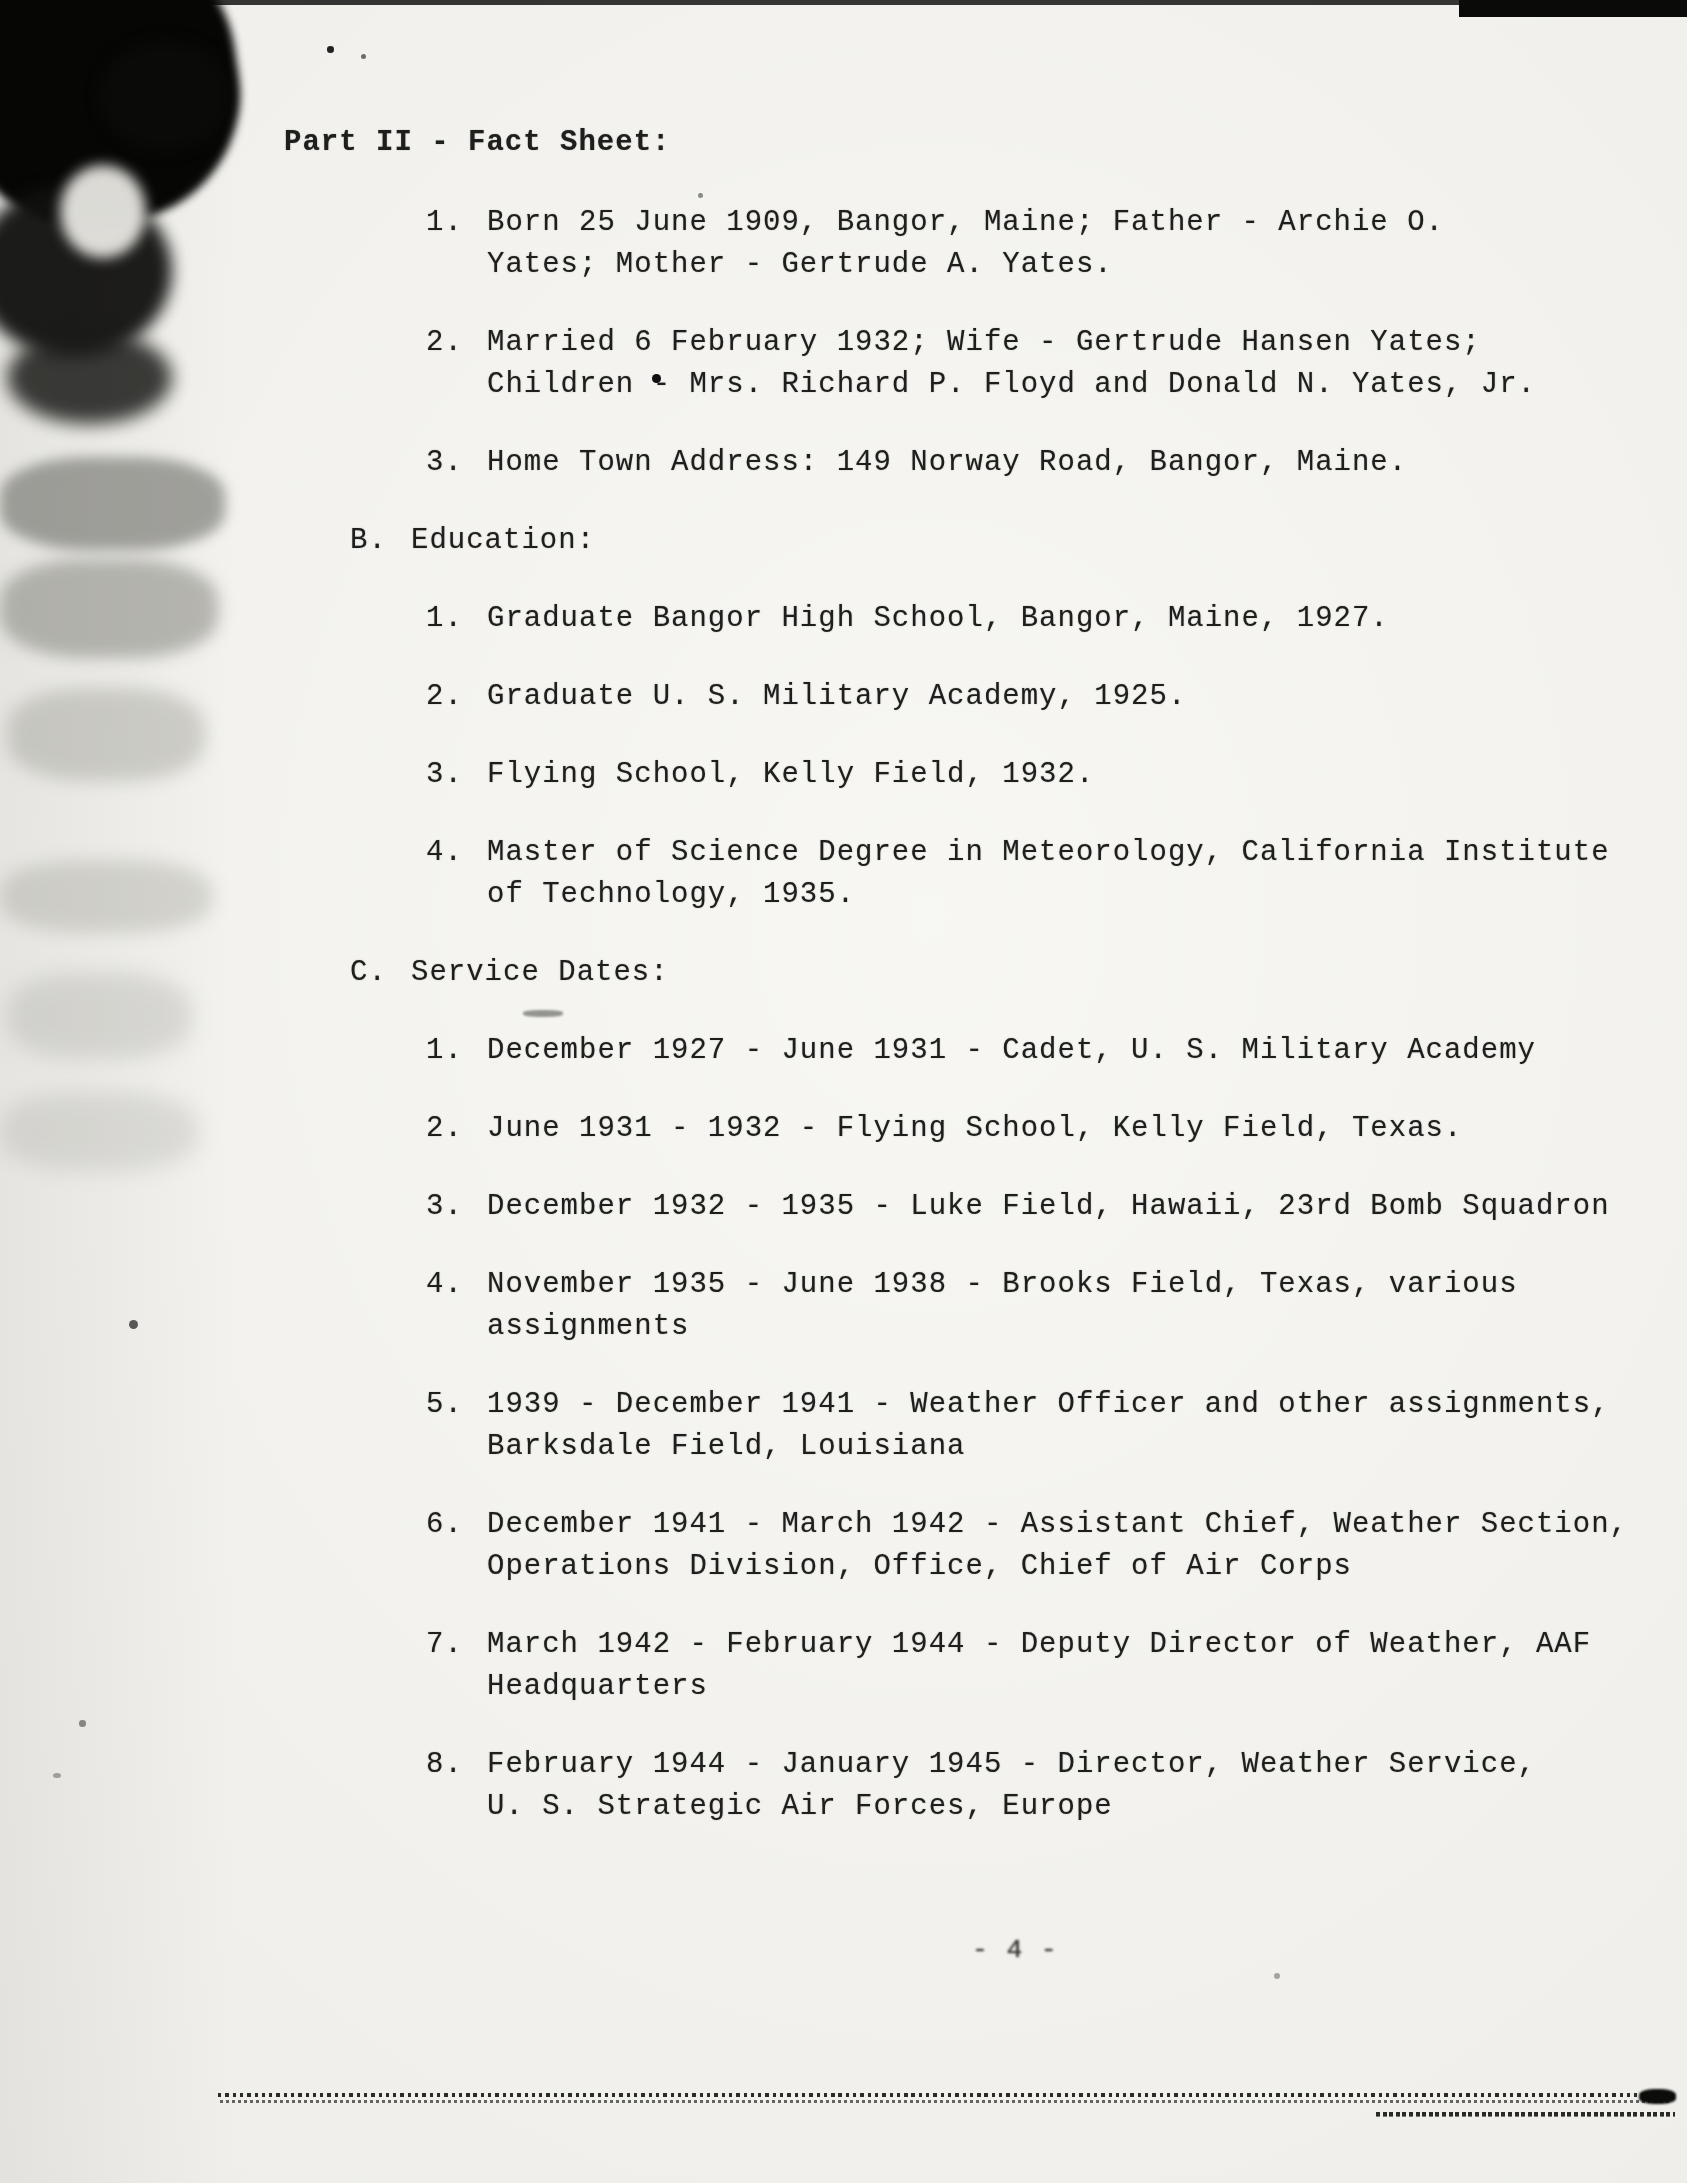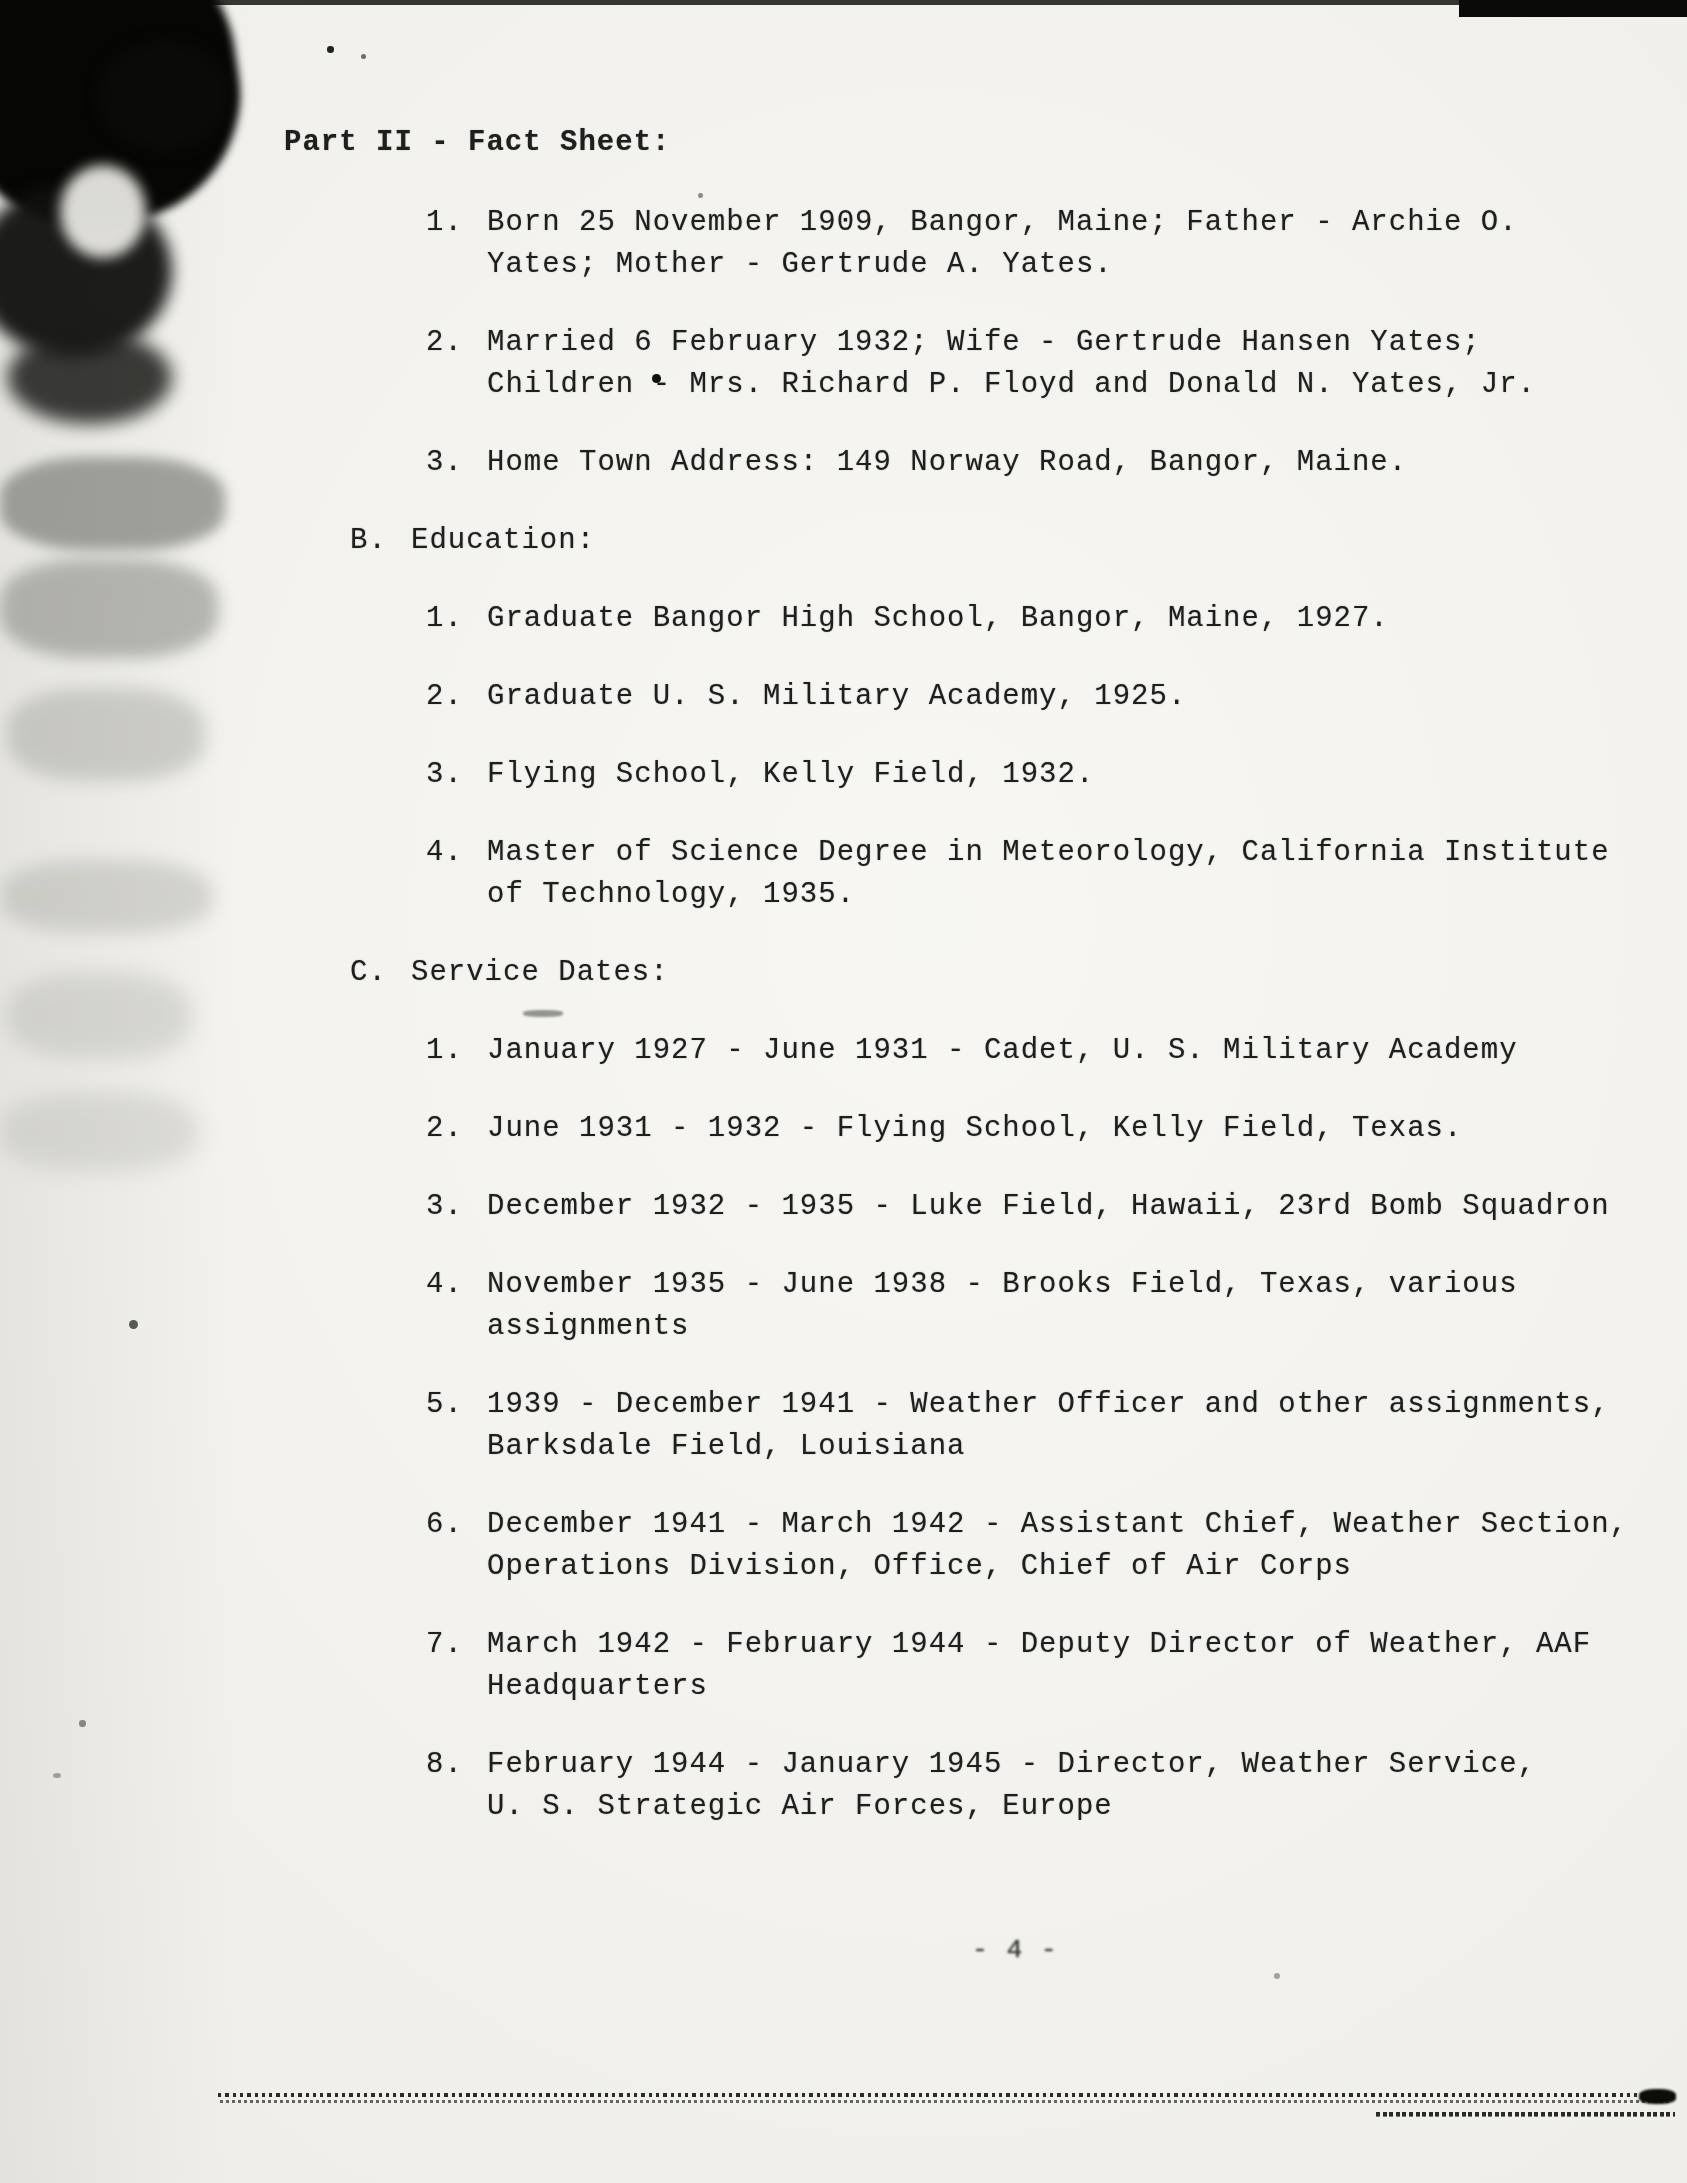--- a/index.html
+++ b/index.html
@@ -83,21 +83,21 @@
 
 <div class="page">
 
   <div class="content">
 
     <div class="doc-title">Part II - Fact Sheet:</div>
 
     <section>
       <div class="item">
         <span class="num">1.</span>
-        <span class="txt">Born 25 November 1909, Bangor, Maine; Father - Archie O.
+        <span class="txt">Born 25 June 1909, Bangor, Maine; Father - Archie O.
 Yates; Mother - Gertrude A. Yates.</span>
       </div>
       <div class="item">
         <span class="num">2.</span>
         <span class="txt">Married 6 February 1932; Wife - Gertrude Hansen Yates;
 Children - Mrs. Richard P. Floyd and Donald N. Yates, Jr.</span>
       </div>
       <div class="item">
         <span class="num">3.</span>
         <span class="txt">Home Town Address: 149 Norway Road, Bangor, Maine.</span>
@@ -126,21 +126,21 @@
 of Technology, 1935.</span>
       </div>
     </section>
 
     <section>
       <div class="sec-head">
         <span class="sec-label">C.</span><span>Service Dates:</span>
       </div>
       <div class="item">
         <span class="num">1.</span>
-        <span class="txt">January 1927 - June 1931 - Cadet, U. S. Military Academy</span>
+        <span class="txt">December 1927 - June 1931 - Cadet, U. S. Military Academy</span>
       </div>
       <div class="item">
         <span class="num">2.</span>
         <span class="txt">June 1931 - 1932 - Flying School, Kelly Field, Texas.</span>
       </div>
       <div class="item">
         <span class="num">3.</span>
         <span class="txt">December 1932 - 1935 - Luke Field, Hawaii, 23rd Bomb Squadron</span>
       </div>
       <div class="item">

